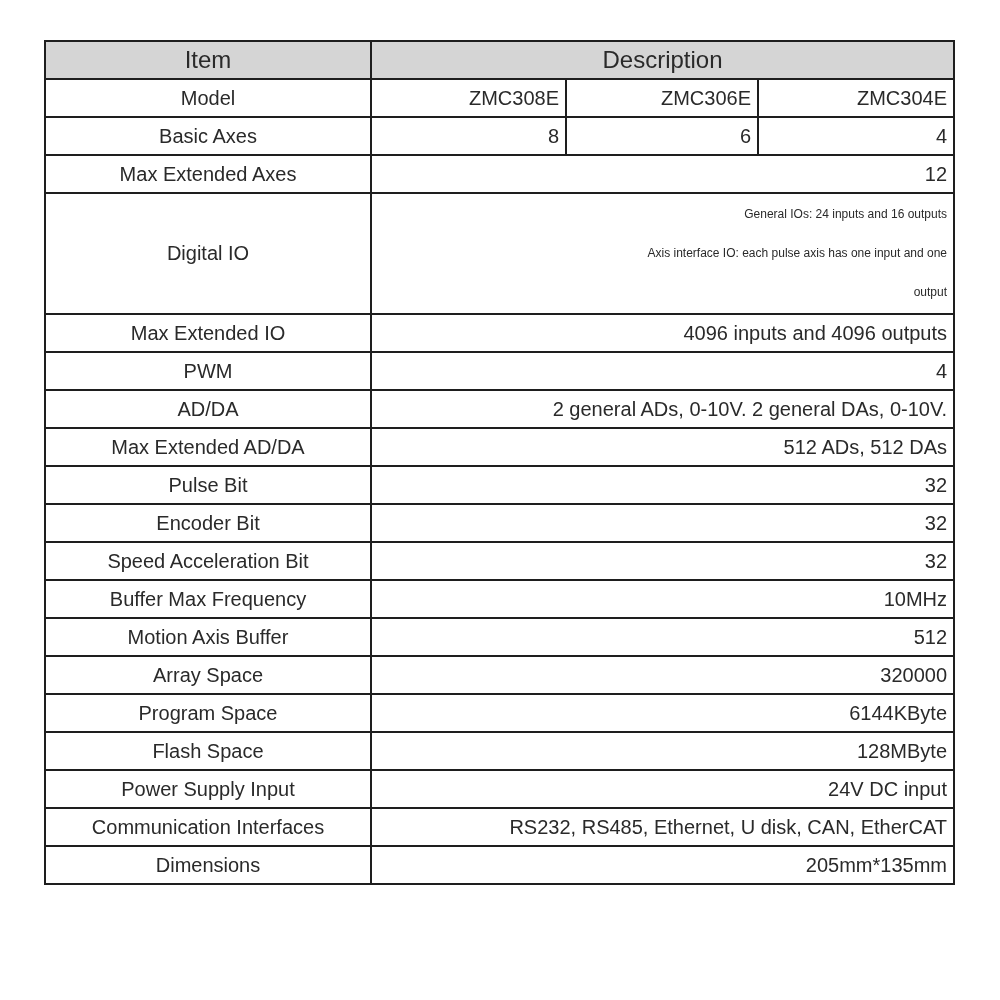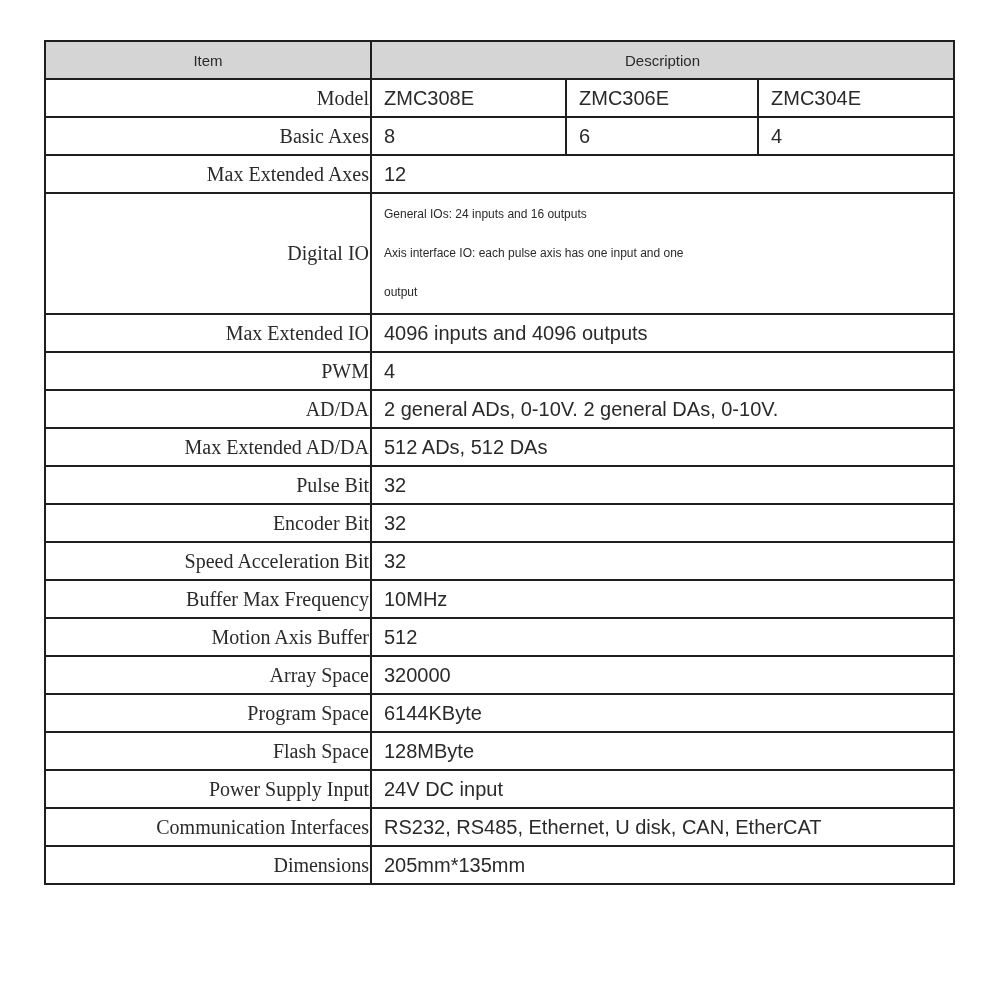--- a/index.html
+++ b/index.html
@@ -33,26 +33,26 @@
     font-size: 20px;
     font-weight: 400;
     color: var(--text-color);
     vertical-align: middle;
     overflow: hidden;
   }
   .spec-table th {
     background: var(--header-bg);
     height: 38px;
     text-align: center;
-    font-size: 15px;
+    font-size: 24px;
   }
   .spec-table tr { height: 38px; }
   .spec-table tr.io-row { height: 118px; }
-  .item-cell { text-align: right; font-family: Liberation Serif, serif; }
-  .val-cell  { text-align: left; padding-left: 12px; padding-right: 6px; }
+  .item-cell { text-align: center; }
+  .val-cell  { text-align: right; padding-left: 12px; padding-right: 6px; }
   .io-line   { line-height: 39px; white-space: nowrap; font-size: 12px; }
 </style>
 </head>
 <body>
 
 <div class="stage">
   <table class="spec-table">
     <colgroup>
       <col style="width:326px">
       <col style="width:195px">

